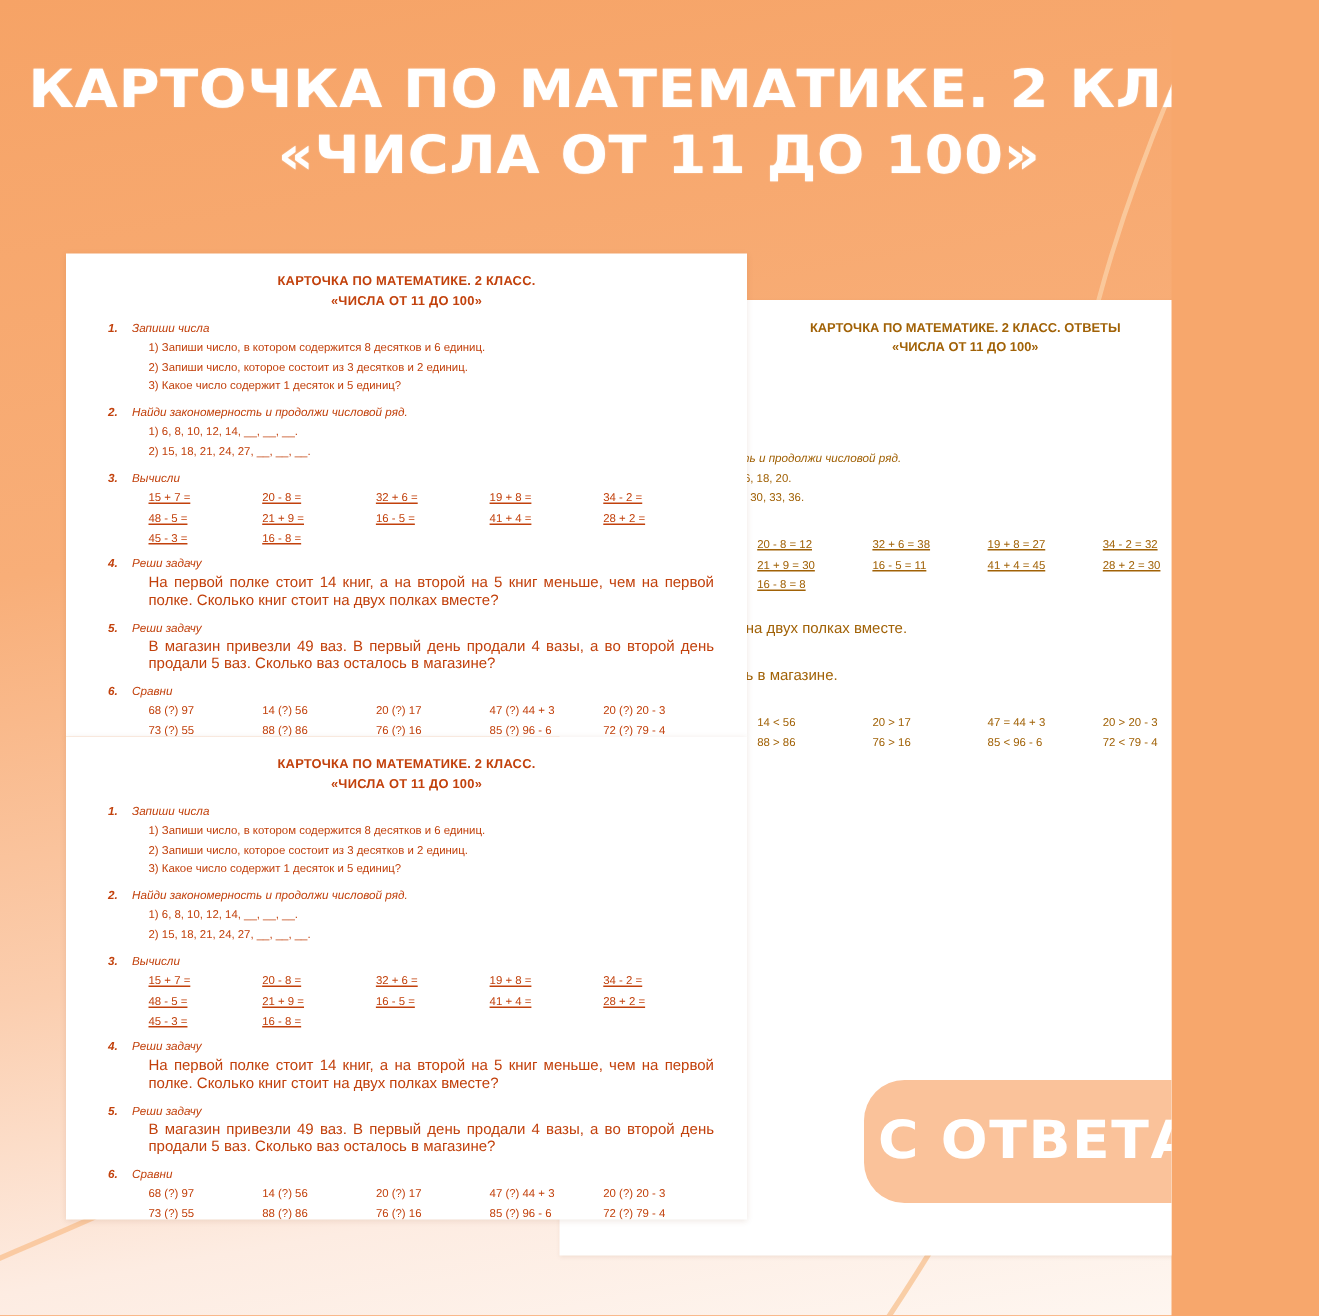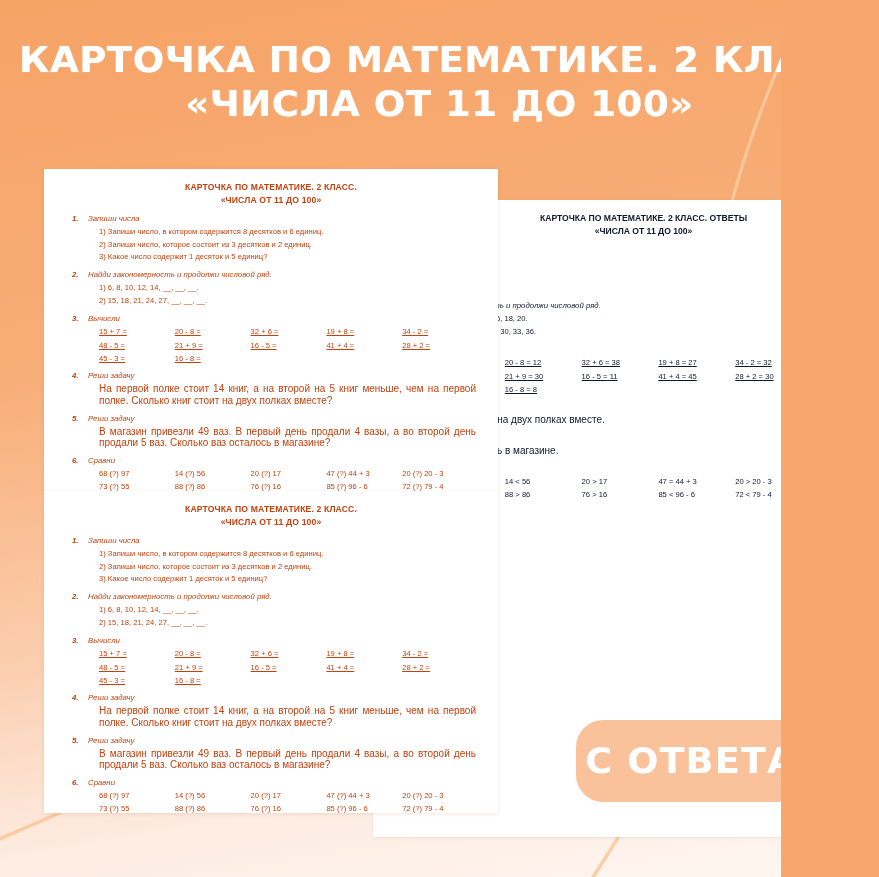--- a/index.html
+++ b/index.html
@@ -153,21 +153,21 @@
     padding-left: 11px;
     column-gap: 2px;
     row-gap: 2.5px;
     margin-top: 1px;
   }
   .cell { font-size: 7.6px; line-height: 11px; white-space: nowrap; }
 
   
   .ans-sheet {
     padding: 12px 22px 10px 22px;
-    color: #0f172a;
+    color: #a16207;
   }
   .ans-title {
     text-align: center;
     font-weight: bold;
     font-size: 8.6px;
     line-height: 12.5px;
     padding-left: 82px;
   }
   .ans-title .t2 { display: block; }
   ol.atasks {

